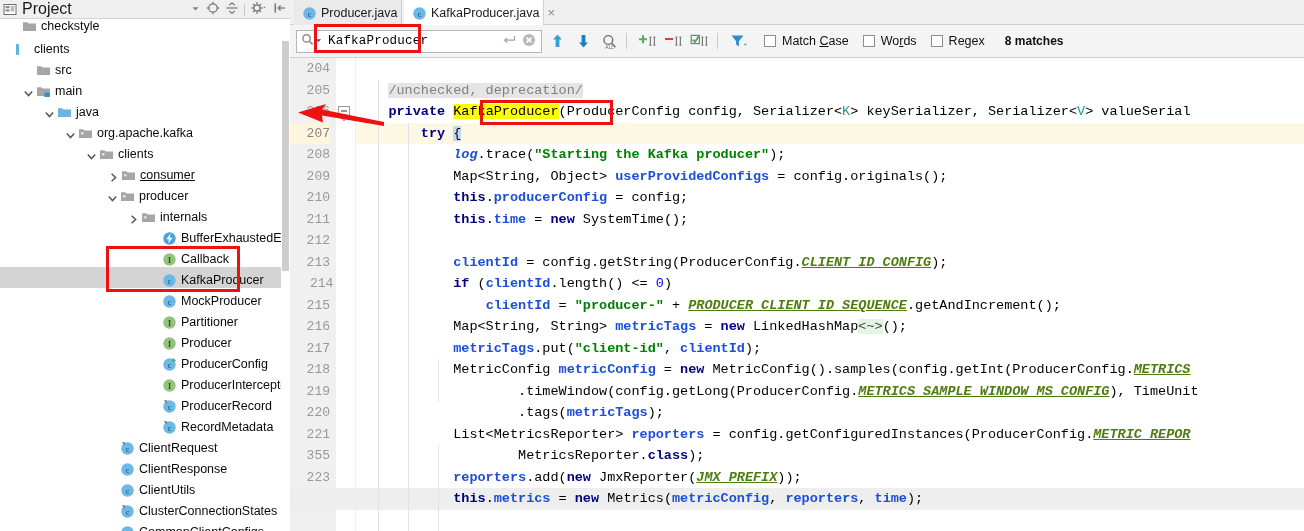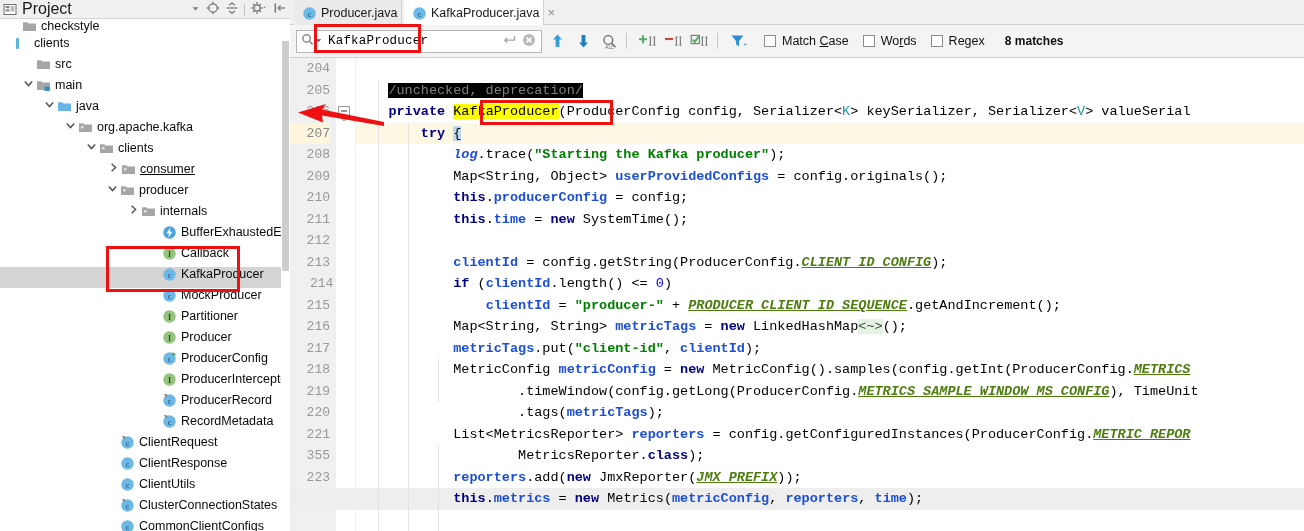--- a/index.html
+++ b/index.html
@@ -31,21 +31,21 @@
     display:flex; align-items:center; gap:5px;
   }
   .tool-ic{ display:block; opacity:.85; }
   .tool-sep{ width:1px; height:12px; background:#c4c4c4; }
 
   #tree{
     position:absolute; left:0; top:19px; width:290px; height:512px;
     overflow:hidden;
   }
   .trow{
-    position:relative; height:21px; display:flex; align-items:flex-start;
+    position:relative; height:21px; display:flex; align-items:flex-end;
     white-space:nowrap; font-size:12.5px; color:#0a0a0a;
   }
   .trow.sel{ background:#d4d4d4; }
   .trow .arrow{
     width:11px; height:11px; flex:0 0 11px; margin-right:2px;
     position:relative;
   }
   .trow .ic{ width:15px; height:15px; flex:0 0 15px; margin-right:4px; display:block; }
   .trow .lbl{ line-height:15px; }
 
@@ -149,21 +149,21 @@
   .iguide{ position:absolute; width:1px; background:#e3e3e3; }
 
   
   .k{ color:#000080; font-weight:bold; }
   .s{ color:#008000; font-weight:bold; }
   .cmt{ color:#808080; }
   .fld{ color:#1d4ed8; font-weight:bold; }
   .stc{ color:#4d7c0f; font-style:italic; font-weight:bold;text-decoration:underline; }
   .typ{ color:#20999d; }
   .num{ color:#0000ff; }
-  .hlgreen{ background:#000000; }
+  .hlgreen{ background:#e5e5e5; }
   .brace-hl{ background:#c0d8f0; }
   .diamond{ background:#e4f3e4; color:#444; }
 
   
   .hit{ background:#ffff00; color:#000; }
 
   
   .redbox{
     position:absolute; border:3px solid #ee1111; pointer-events:none;
   }

